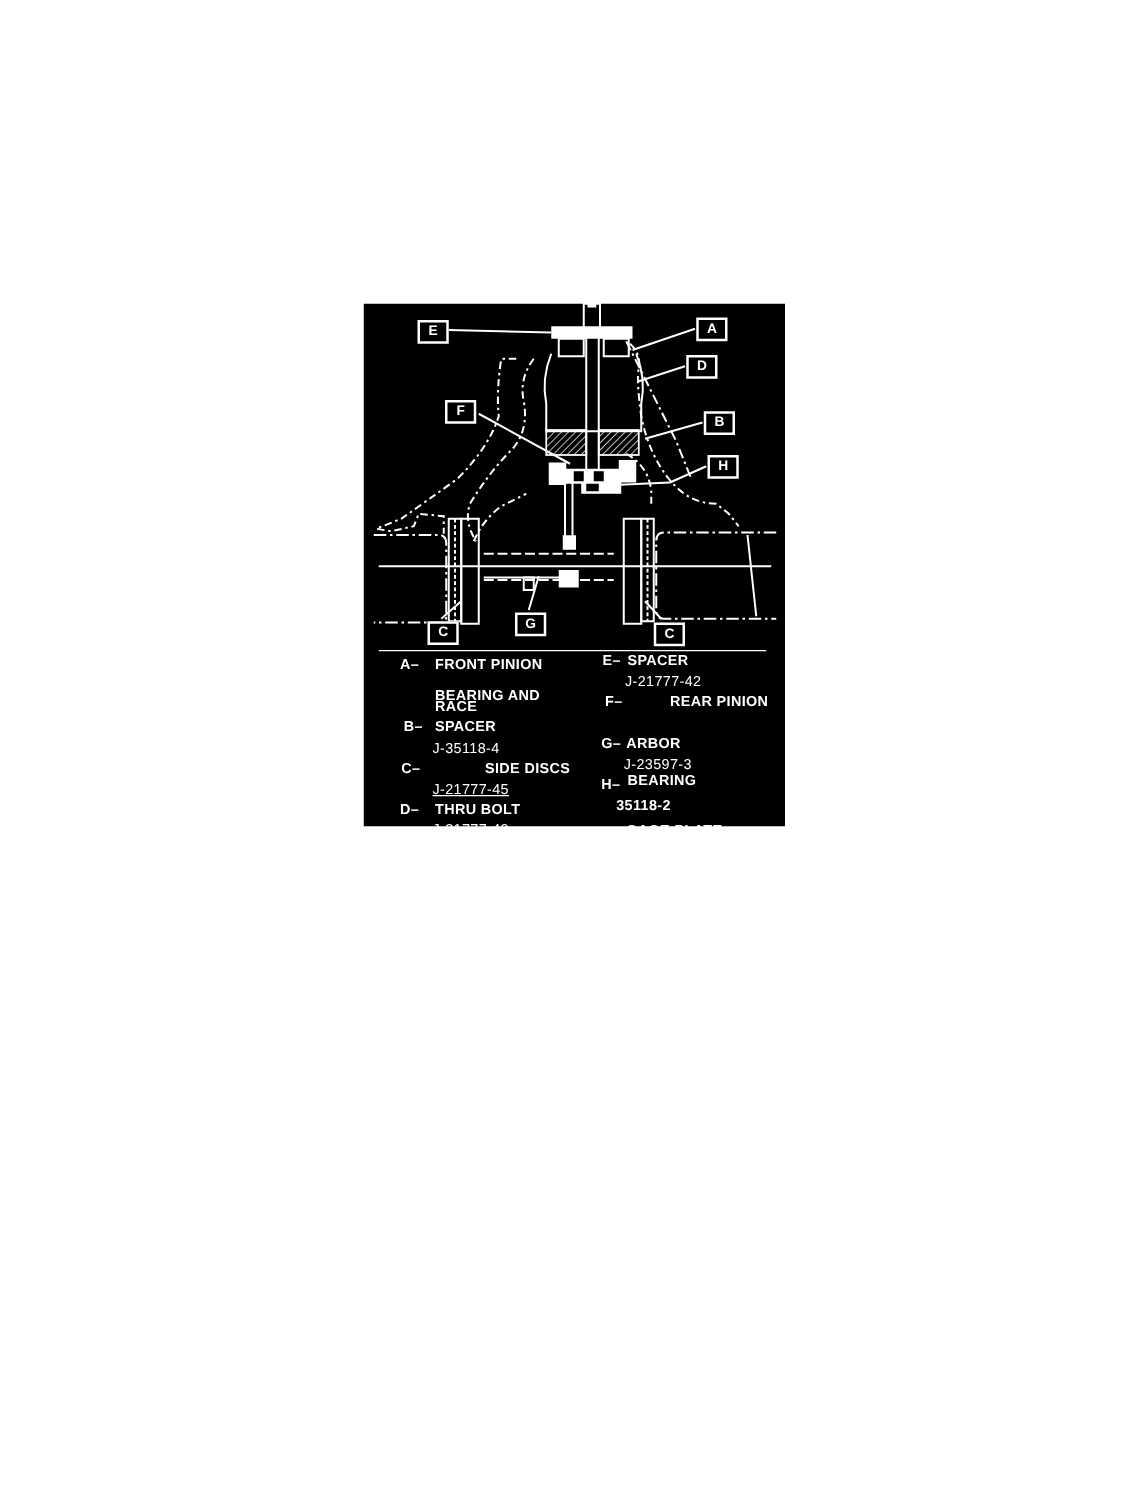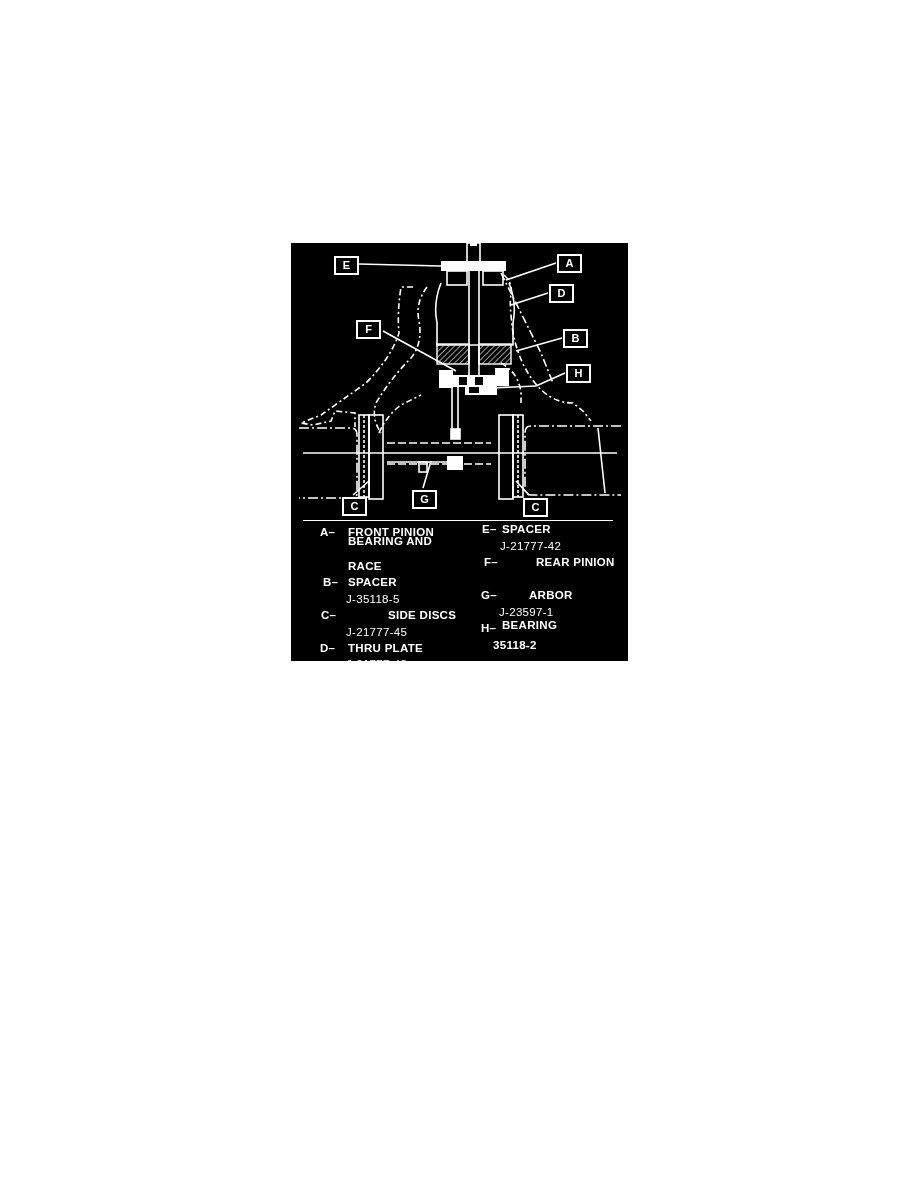--- a/index.html
+++ b/index.html
@@ -109,44 +109,44 @@
   <div class="callout" style="left:51px;top:254px;">C</div>
   <div class="callout" style="left:121px;top:247px;">G</div>
   <div class="callout" style="left:232px;top:255px;">C</div>
 
   <div class="divider"></div>
 
   <div class="legend">
 
     <span class="key" style="left:29px;top:3px;">A–</span>
     <span class="txt" style="left:57px;top:3px;">FRONT PINION</span>
-    <span class="txt" style="left:57px;top:12px;text-align:right;">BEARING AND</span>
+    <span class="txt" style="left:57px;top:28px;text-align:right;">BEARING AND</span>
     <span class="txt" style="left:57px;top:37px;">RACE</span>
 
     <span class="key" style="left:32px;top:53px;">B–</span>
     <span class="txt" style="left:57px;top:53px;">SPACER</span>
-    <span class="txt" style="left:55px;top:70px;font-weight:normal;">J-35118-5</span>
+    <span class="txt" style="left:55px;top:70px;font-weight:normal;">J-35118-4</span>
 
     <span class="key" style="left:30px;top:86px;">C–</span>
     <span class="txt" style="left:57px;top:86px;margin-left:40px;">SIDE DISCS</span>
-    <span class="txt" style="left:55px;top:103px;font-weight:normal;">J-21777-45</span>
+    <span class="txt" style="left:55px;top:103px;font-weight:normal;text-decoration:underline;">J-21777-45</span>
 
     <span class="key" style="left:29px;top:119px;">D–</span>
-    <span class="txt" style="left:57px;top:119px;">THRU PLATE</span>
+    <span class="txt" style="left:57px;top:119px;">THRU BOLT</span>
     <span class="txt" style="left:55px;top:135px;font-weight:normal;">J-21777-43</span>
 
     <span class="key" style="left:191px;top:0px;">E–</span>
     <span class="txt" style="left:211px;top:0px;">SPACER</span>
     <span class="txt" style="left:209px;top:17px;font-weight:normal;">J-21777-42</span>
 
     <span class="key" style="left:193px;top:33px;">F–</span>
     <span class="txt" style="left:211px;top:33px;margin-left:34px;">REAR PINION</span>
     <span class="txt" style="left:211px;top:50px;margin-top:46px;">BEARING</span>
 
     <span class="key" style="left:190px;top:66px;">G–</span>
-    <span class="txt" style="left:210px;top:66px;margin-left:28px;">ARBOR</span>
-    <span class="txt" style="left:208px;top:83px;font-weight:normal;">J-23597-1</span>
+    <span class="txt" style="left:210px;top:66px;">ARBOR</span>
+    <span class="txt" style="left:208px;top:83px;font-weight:normal;">J-23597-3</span>
 
     <span class="key" style="left:190px;top:99px;">H–</span>
     <span class="txt" style="left:210px;top:112px;margin-top:24px;">GAGE PLATE</span>
     <span class="txt" style="left:202px;top:116px;">35118-2</span>
   </div>
 </div>
 
 </body></html>

